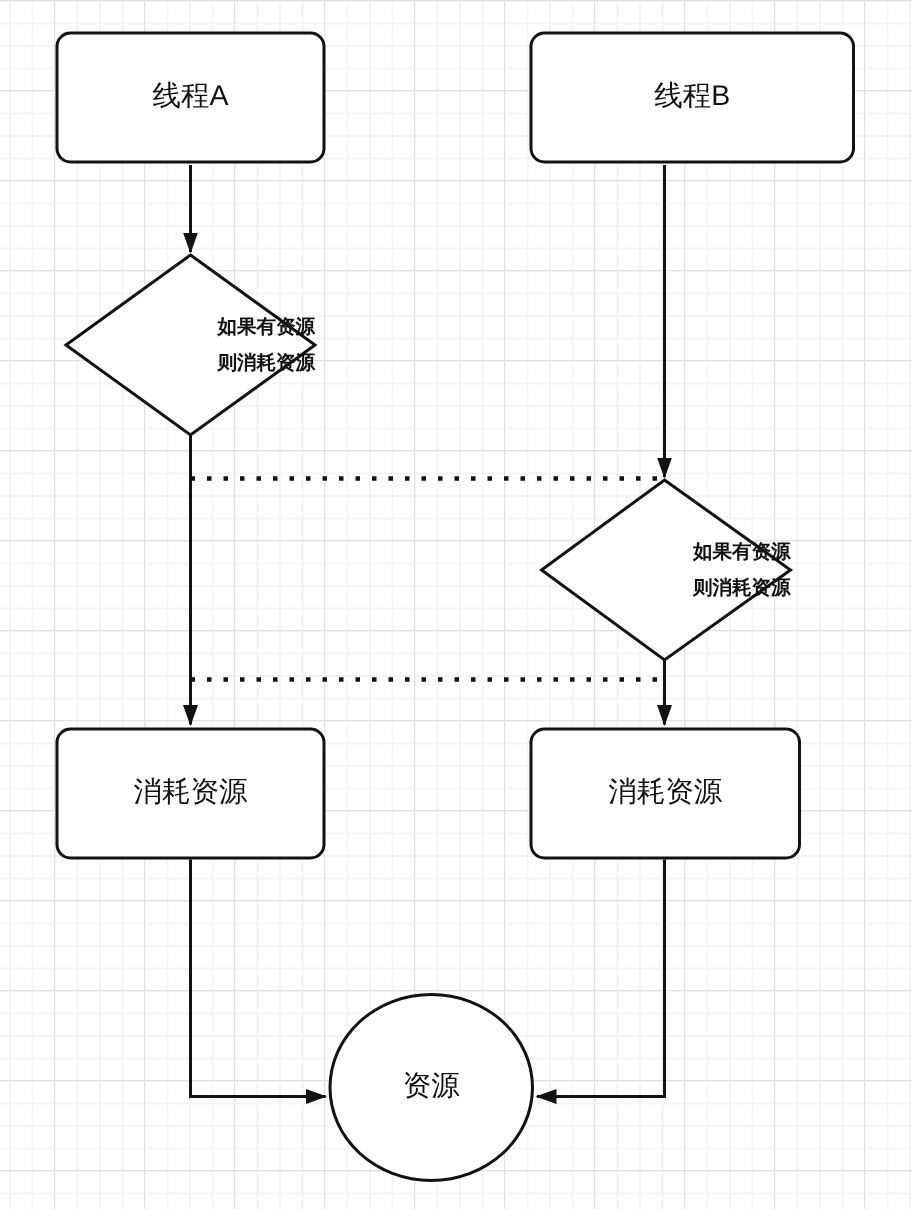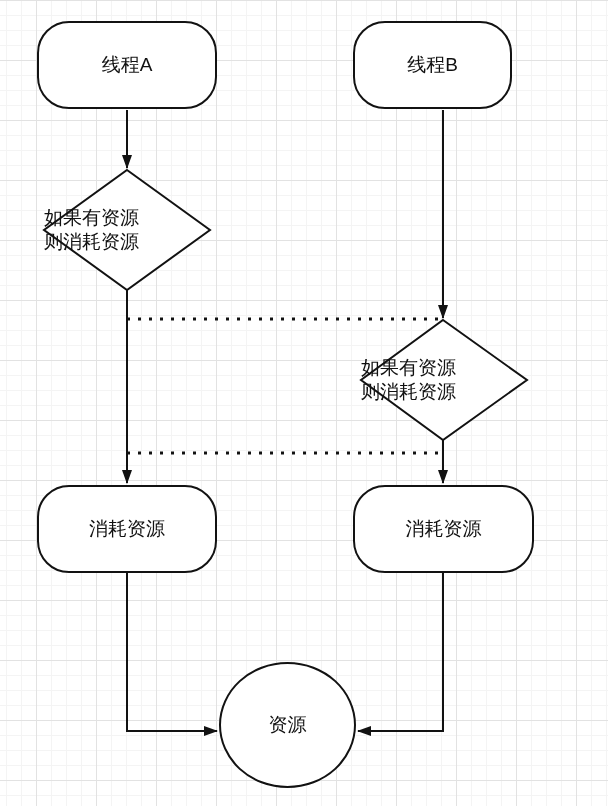--- a/index.html
+++ b/index.html
@@ -49,45 +49,46 @@
   .node {
     position: absolute;
     box-sizing: border-box;
     background: #ffffff;
     border: 2px solid #121212;
     display: flex;
     align-items: center;
     justify-content: center;
   }
   .rect {
-    border-radius: 32px;
+    border-radius: 10px;
   }
   .ellipse {
     border-radius: 50%;
   }
   .lbl {
     font-size: 19px;
     line-height: 24px;
     color: #111111;
     white-space: nowrap;
   }
   .diamond-label {
     position: absolute;
-    text-align: left;
-    font-size: 19px;
+    text-align: right;
+    font-size: 13px;
     line-height: 24px;
     color: #111111;
+    font-weight: bold;
   }
   .diamond-label span {
     display: block;
     white-space: nowrap;
   }
   
   #thread-a  { left: 37px;  top: 21px;  width: 180px; height: 88px; }
-  #thread-b  { left: 353px; top: 21px;  width: 159px; height: 88px; }
+  #thread-b  { left: 353px; top: 21px;  width: 217px; height: 88px; }
   #consume-a { left: 37px;  top: 485px; width: 180px; height: 88px; }
   #consume-b { left: 353px; top: 485px; width: 181px; height: 88px; }
   #resource  { left: 219px; top: 662px; width: 137px; height: 126px; }
   #decision-a-label { left: 44px;  top: 206px; width: 166px; }
   #decision-b-label { left: 361px; top: 356px; width: 166px; }
 </style>
 </head>
 <body>
 
 <div class="canvas">

